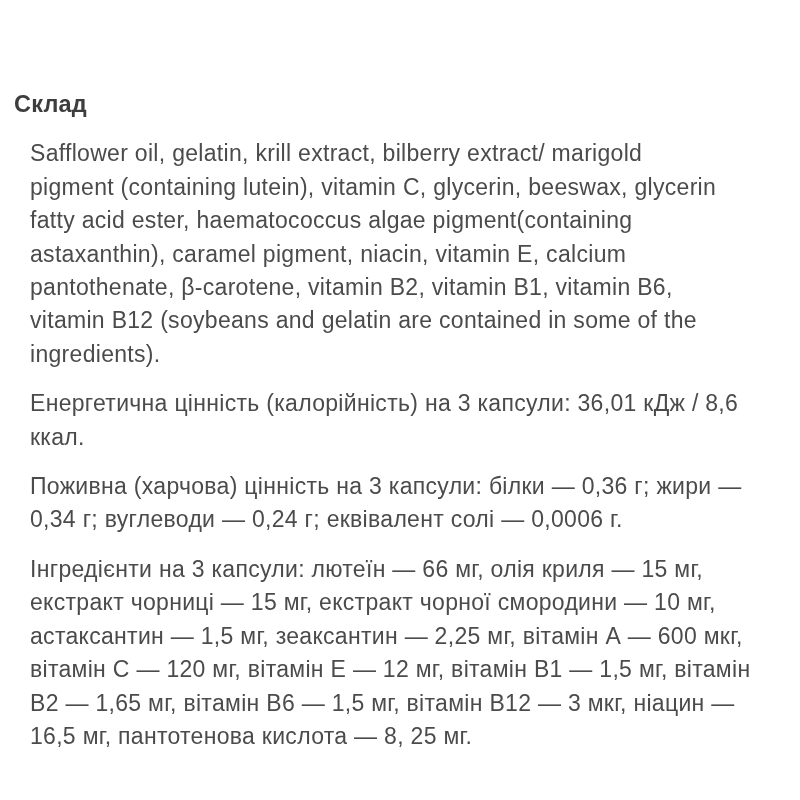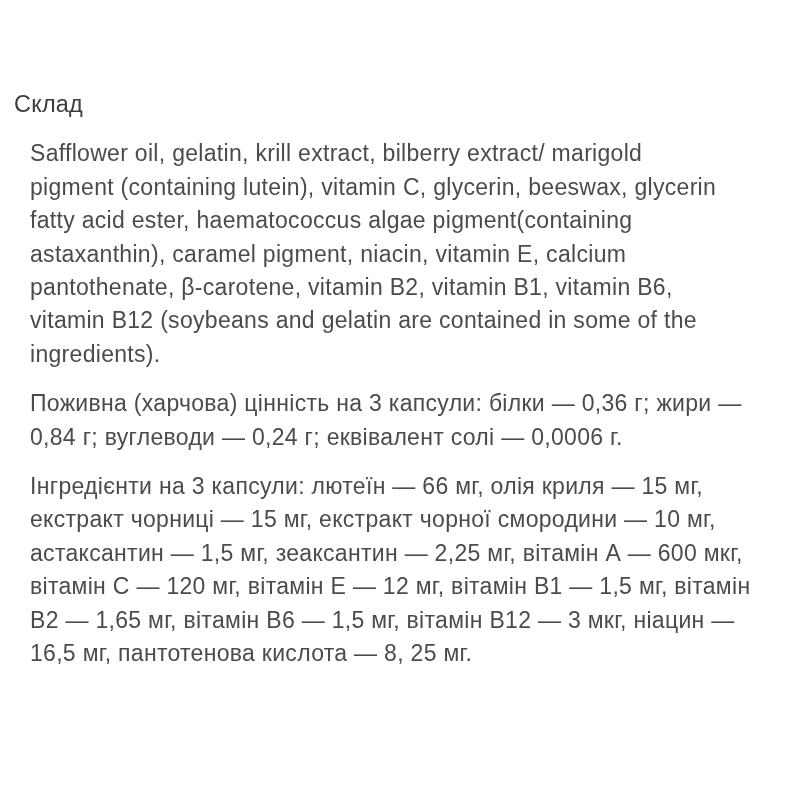--- a/index.html
+++ b/index.html
@@ -20,21 +20,21 @@
     left: 14px;
     width: 774px;
     color: #4b4b4b;
     font-size: 23px;
     line-height: 33.4px;
     letter-spacing: 0.3px;
   }
   .section-heading {
     margin: 0;
     font-size: 23.5px;
-    font-weight: 400;
+    font-weight: 700;
     color: #3d3d3d;
     line-height: 33.4px;
     letter-spacing: 0.2px;
   }
   .para {
     margin: 16px;
     white-space: pre-line;
     font-weight: 400;
   }
 </style>
@@ -43,21 +43,23 @@
 
 <div class="sheet">
   <h2 class="section-heading">Склад</h2>
   <p class="para">Safflower oil, gelatin, krill extract, bilberry extract/ marigold
 pigment (containing lutein), vitamin C, glycerin, beeswax, glycerin
 fatty acid ester, haematococcus algae pigment(containing
 astaxanthin), caramel pigment, niacin, vitamin E, calcium
 pantothenate, β-carotene, vitamin B2, vitamin B1, vitamin B6,
 vitamin B12 (soybeans and gelatin are contained in some of the
 ingredients).</p>
+  <p class="para">Енергетична цінність (калорійність) на 3 капсули: 36,01 кДж / 8,6
+ккал.</p>
   <p class="para">Поживна (харчова) цінність на 3 капсули: білки — 0,36 г; жири —
-0,84 г; вуглеводи — 0,24 г; еквівалент солі — 0,0006 г.</p>
+0,34 г; вуглеводи — 0,24 г; еквівалент солі — 0,0006 г.</p>
   <p class="para">Інгредієнти на 3 капсули: лютеїн — 66 мг, олія криля — 15 мг,
 екстракт чорниці — 15 мг, екстракт чорної смородини — 10 мг,
 астаксантин — 1,5 мг, зеаксантин — 2,25 мг, вітамін А — 600 мкг,
 вітамін C — 120 мг, вітамін E — 12 мг, вітамін B1 — 1,5 мг, вітамін
 B2 — 1,65 мг, вітамін B6 — 1,5 мг, вітамін B12 — 3 мкг, ніацин —
 16,5 мг, пантотенова кислота — 8, 25 мг.</p>
 </div>
 
 </body></html>

